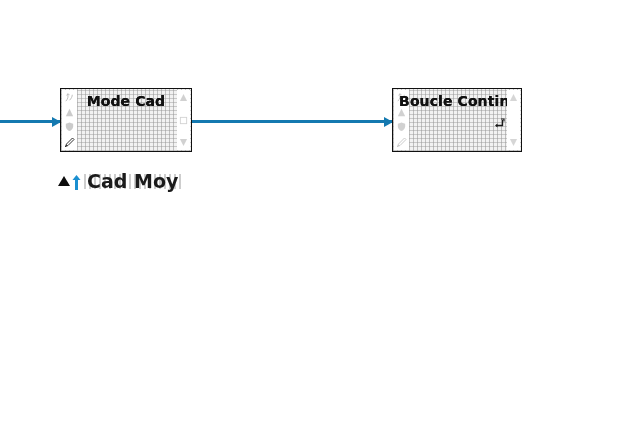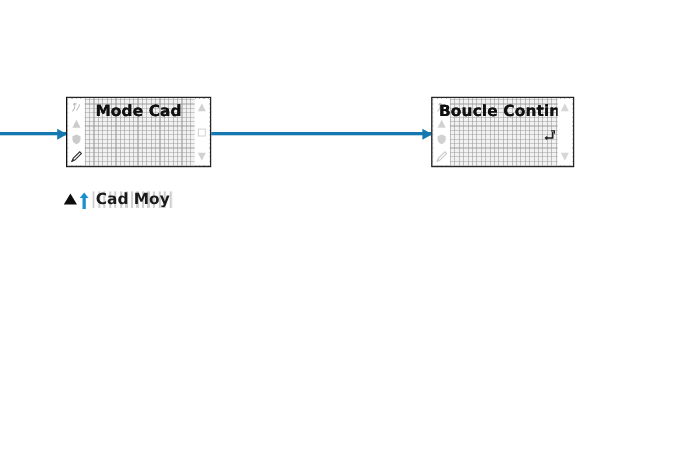--- a/index.html
+++ b/index.html
@@ -76,21 +76,21 @@
   
   .var-row{
     position:absolute;
     display:flex;align-items:center;
     height:17px;
   }
   .var-icons{
     position:relative;width:26px;height:17px;flex:0 0 26px;
   }
   .var-label{
-    font-size:14px;font-weight:bold;color:#1b1b1b;
+    font-size:19px;font-weight:bold;color:#1b1b1b;
     font-family:"DejaVu Sans",sans-serif;
     line-height:15px;
     padding:0 3px;
     background:
       repeating-linear-gradient(90deg,
         rgba(165,165,165,.55) 0px, rgba(165,165,165,.55) 2px,
         rgba(255,255,255,0) 2px, rgba(255,255,255,0) 5px),
       #ffffff;
     white-space:nowrap;
   }

